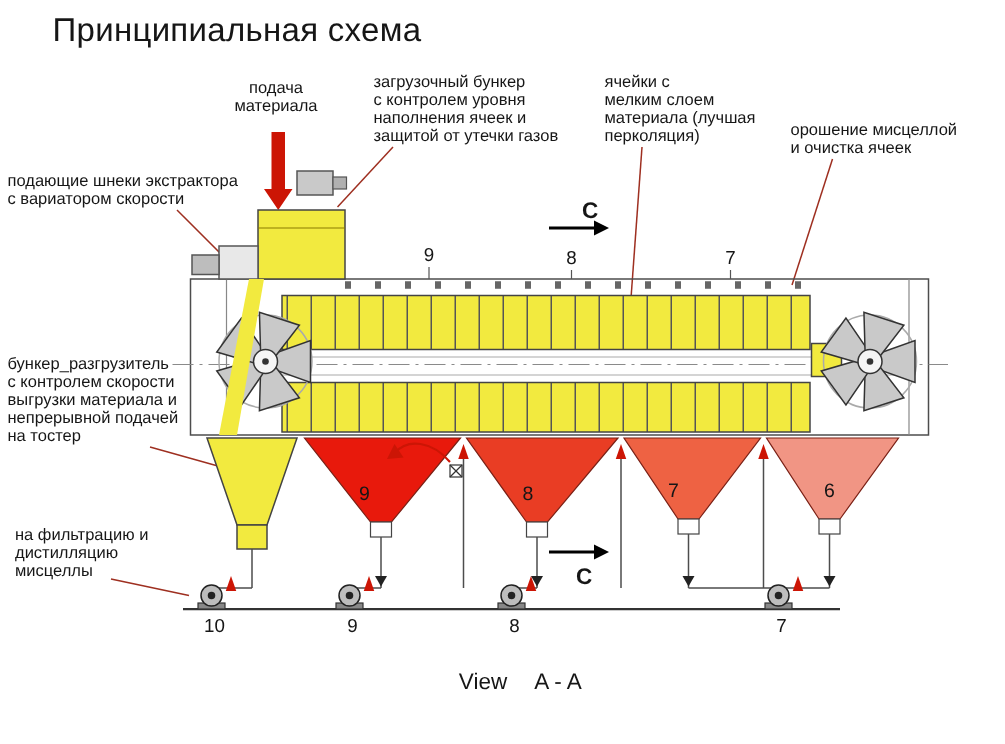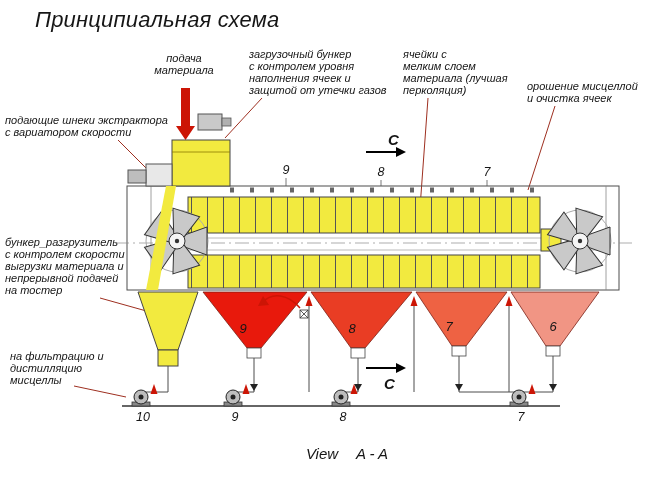--- a/index.html
+++ b/index.html
@@ -1,17 +1,17 @@
 <!DOCTYPE html>
 <html><head>
 <meta charset="utf-8">
 <style>
   html,body{margin:0;padding:0;background:#ffffff;}
   .page{position:relative;width:670px;height:496px;background:#fff;overflow:hidden;
-        font-family:"Liberation Sans", sans-serif;font-style:italic;}
+        font-family:"Liberation Sans", sans-serif;}
   svg{display:block;}
   text{fill:#161616;font-family:"Liberation Sans", sans-serif;}
   .title{font-size:22px;letter-spacing:.2px;}
   .lbl{font-size:11px;}
   .num{font-size:12.5px;}
   .hnum{font-size:13px;}
   .viewlbl{font-size:15px;}
   .cletter{font-size:15px;font-weight:bold;}
   .thin{stroke:#4d4d4d;stroke-width:1;fill:none;}
   .leader{stroke:#9e2f20;stroke-width:1;fill:none;}

